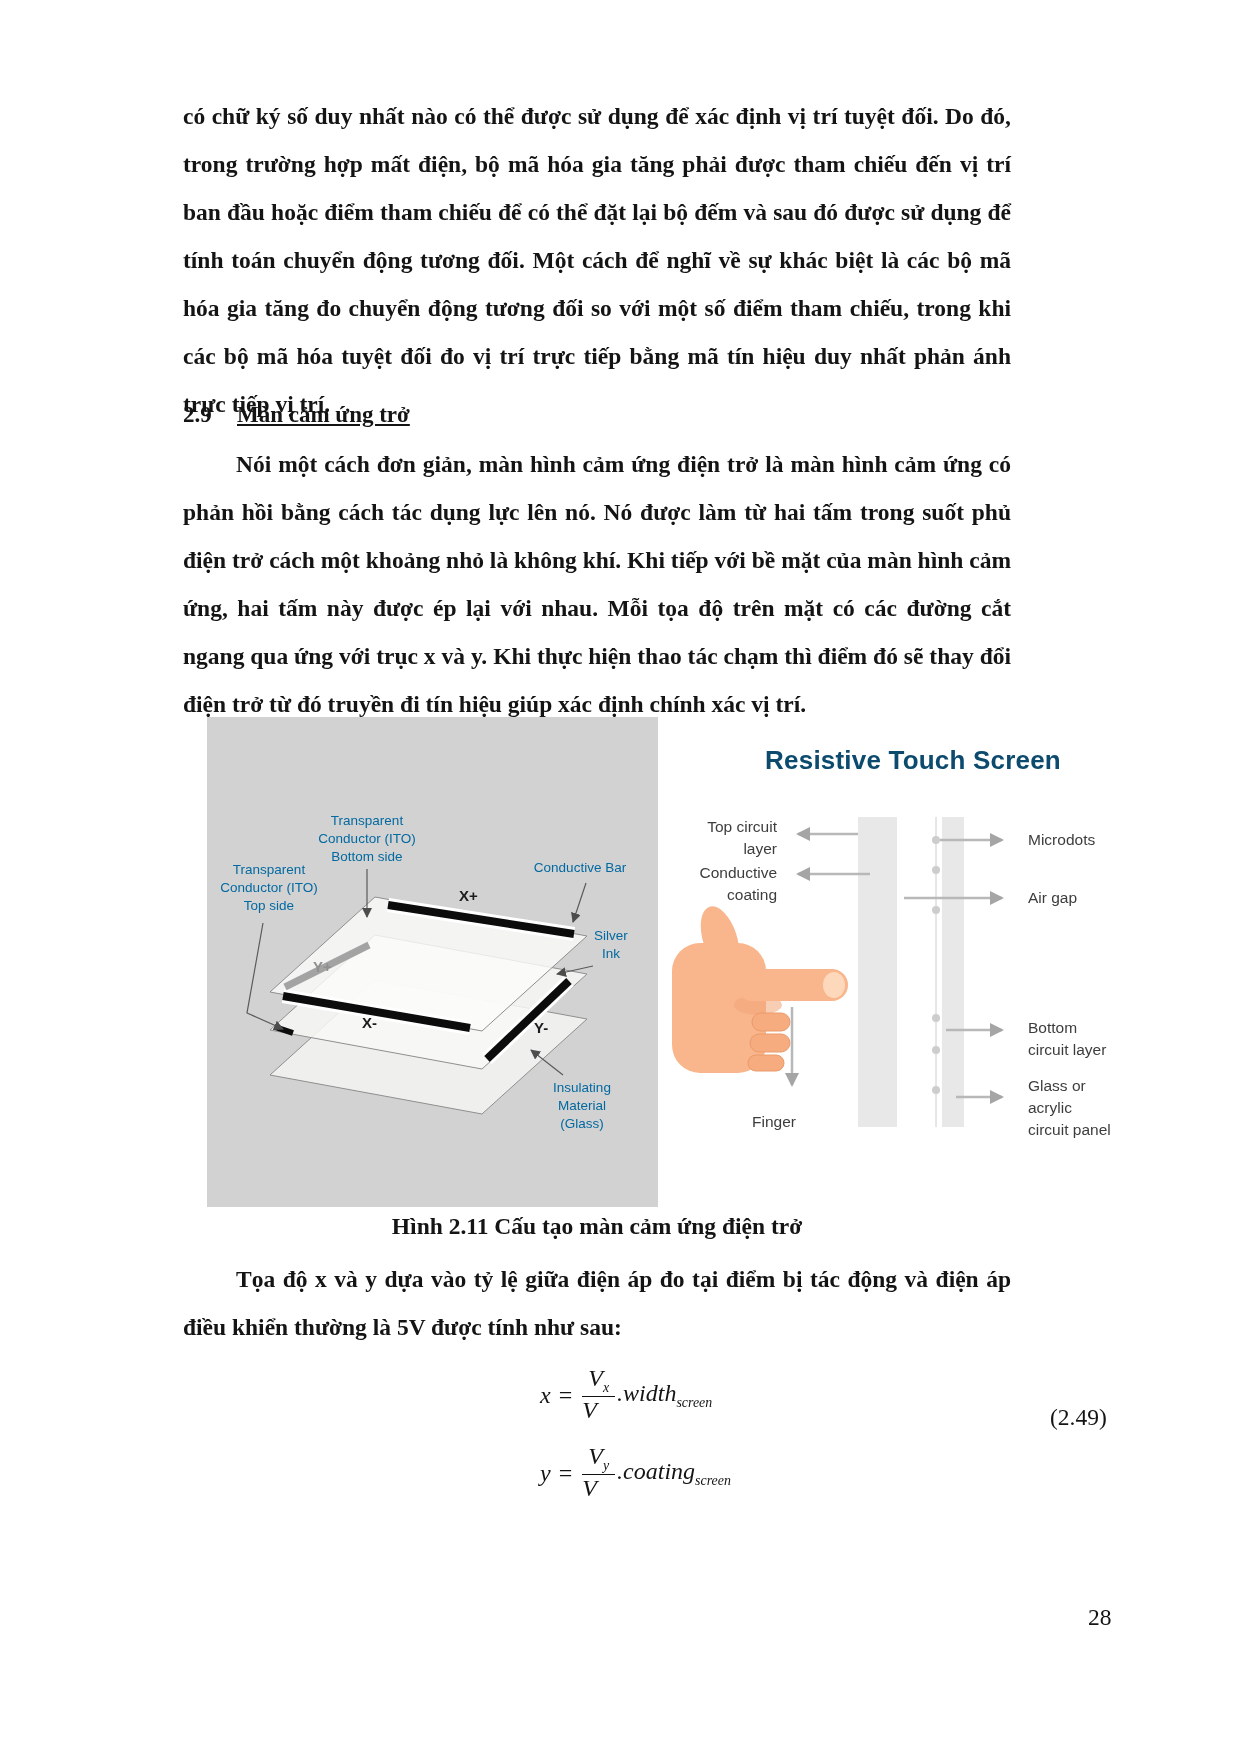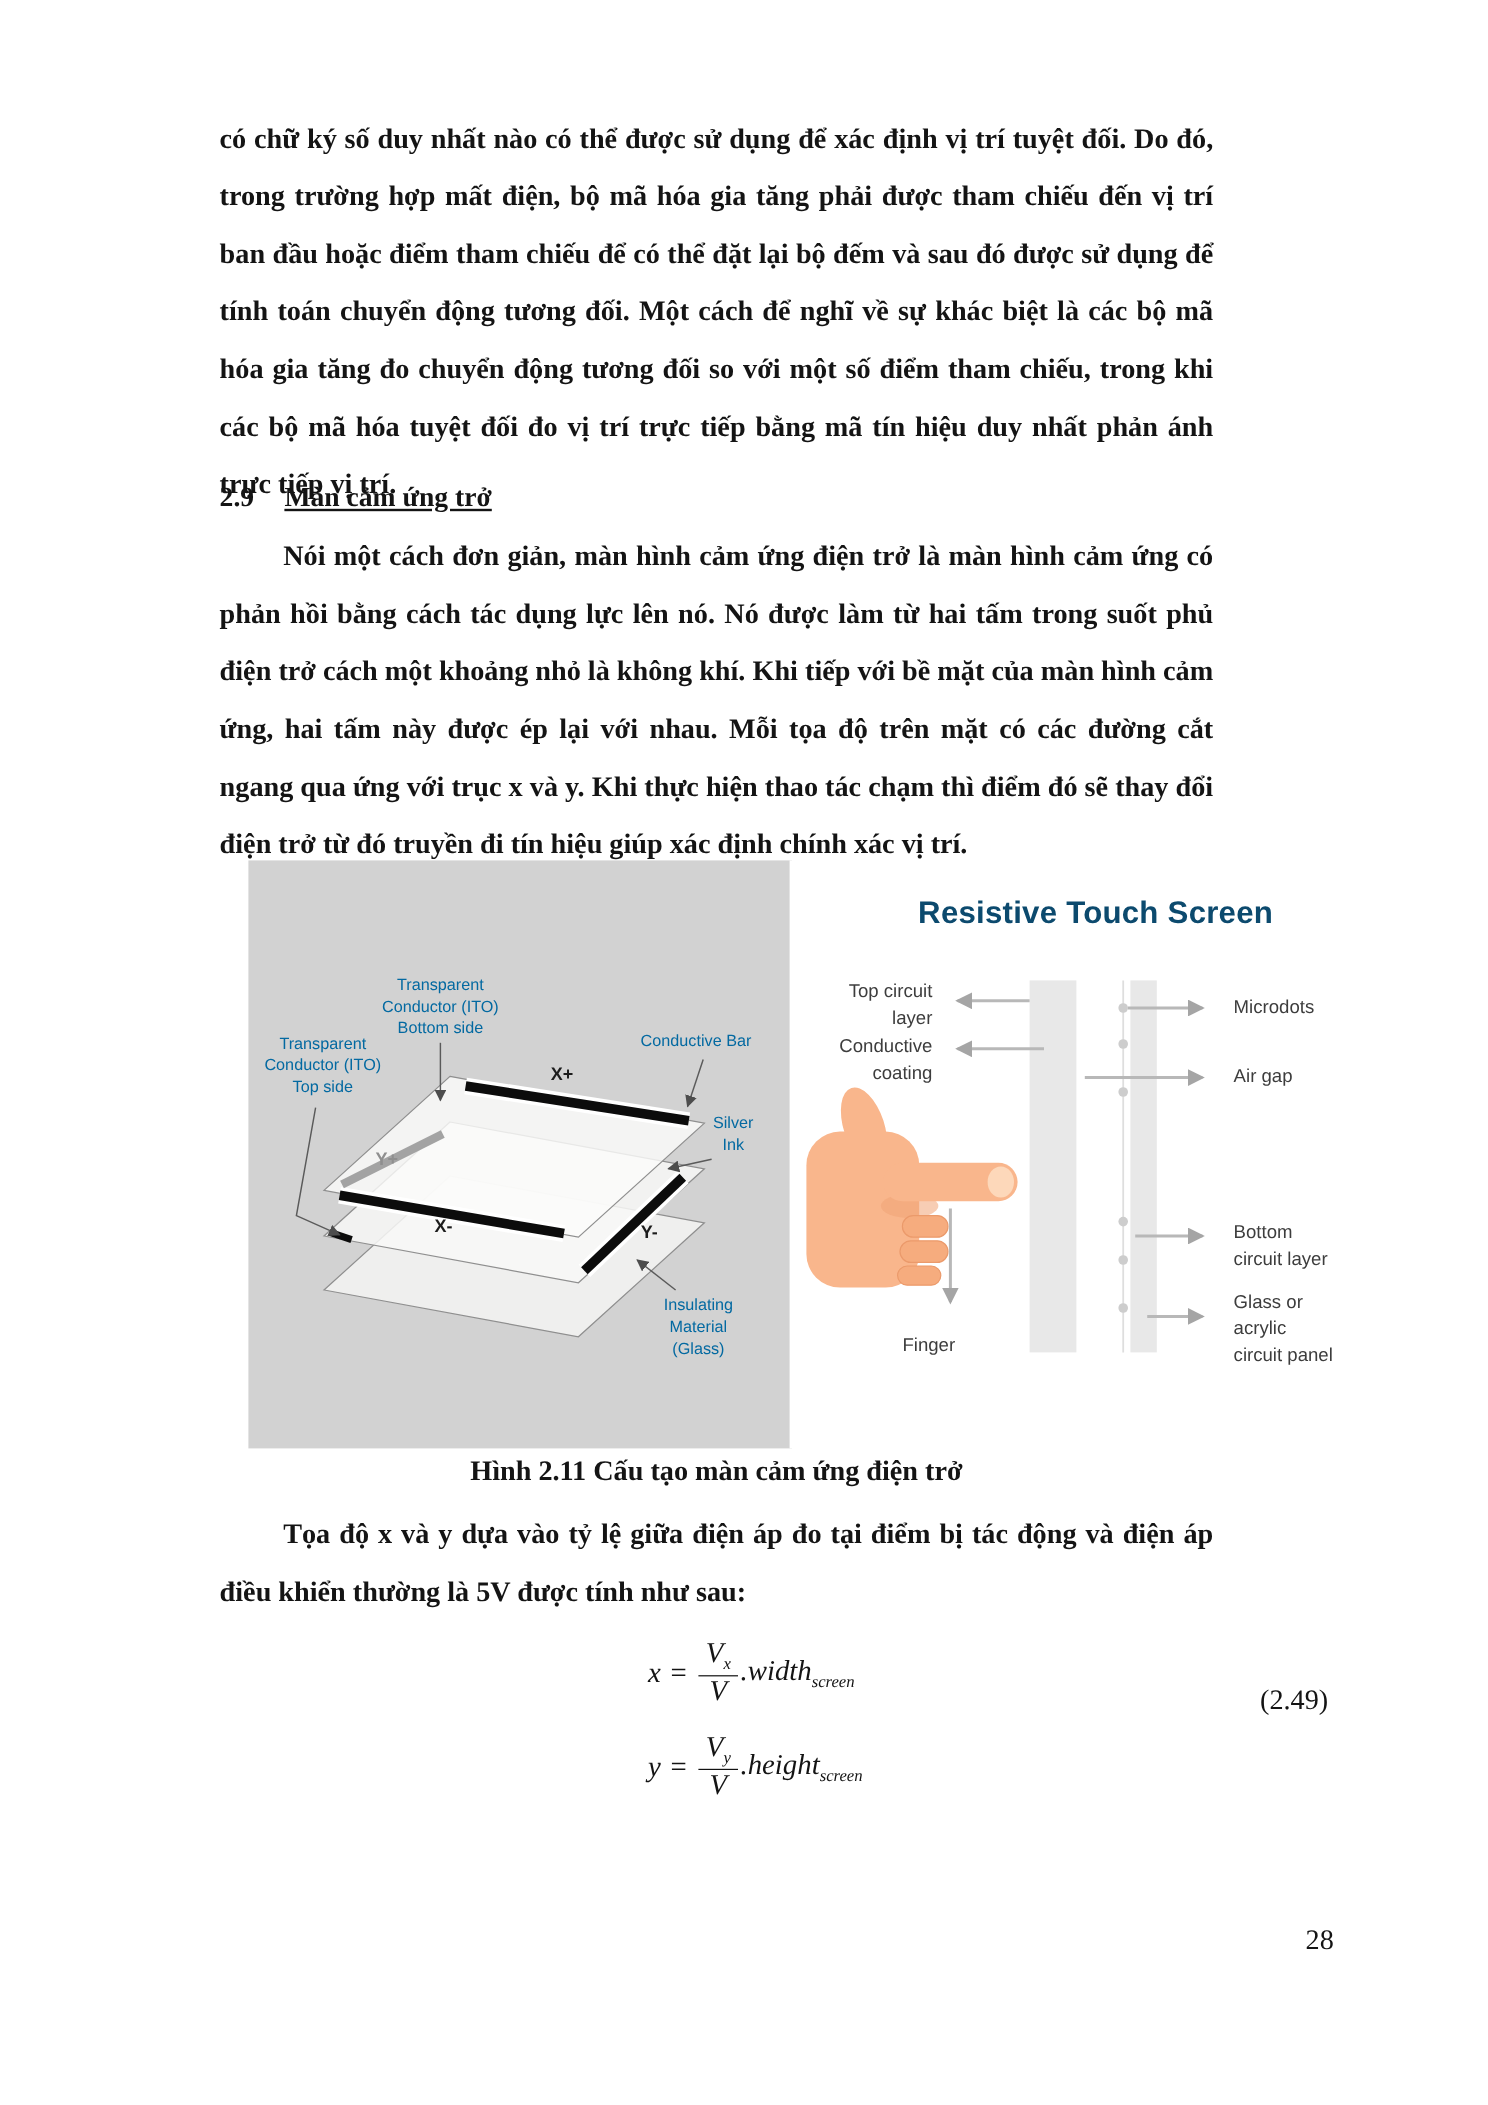--- a/index.html
+++ b/index.html
@@ -28,21 +28,21 @@
              color:#0c4a6e;letter-spacing:.2px;line-height:30px;}
   .rlabel{position:absolute;font-family:"Liberation Sans",sans-serif;color:#3d3d3d;
           font-size:15.5px;line-height:22px;}
   .rlabel.right-align{text-align:right;}
   .rlabel .ln{display:block;}
 
   
   .equation{position:absolute;left:540px;top:1356px;font-style:italic;font-size:24px;}
   .eq-line{display:flex;align-items:center;height:78px;}
   .eq-op{margin:0 8px;font-style:normal;}
-  .frac{display:inline-flex;flex-direction:column;align-items:center;margin:0 2px;}
+  .frac{display:inline-flex;flex-direction:column;margin:0 2px;}
   .frac .num{display:block;border-bottom:1.6px solid #111;padding:0 6px 1px;line-height:1.05;}
   .frac .den{display:block;line-height:1.15;}
   .equation sub{font-size:.58em;font-style:italic;}
   .eq-number{position:absolute;left:1050px;top:1404px;font-size:23.5px;}
 </style>
 </head>
 <body>
 
 <div class="page">
 
@@ -203,19 +203,19 @@
       </span>
       <span><span>.width</span><sub>screen</sub></span>
     </div>
     <div class="eq-line">
       <span>y</span>
       <span class="eq-op">=</span>
       <span class="frac">
         <span class="num"><span>V</span><sub>y</sub></span>
         <span class="den">V</span>
       </span>
-      <span><span>.height</span><sub>screen</sub></span>
+      <span><span>.coating</span><sub>screen</sub></span>
     </div>
   </div>
   <div class="eq-number">(2.49)</div>
 
   <div class="page-number">28</div>
 </div>
 
 </body></html>

